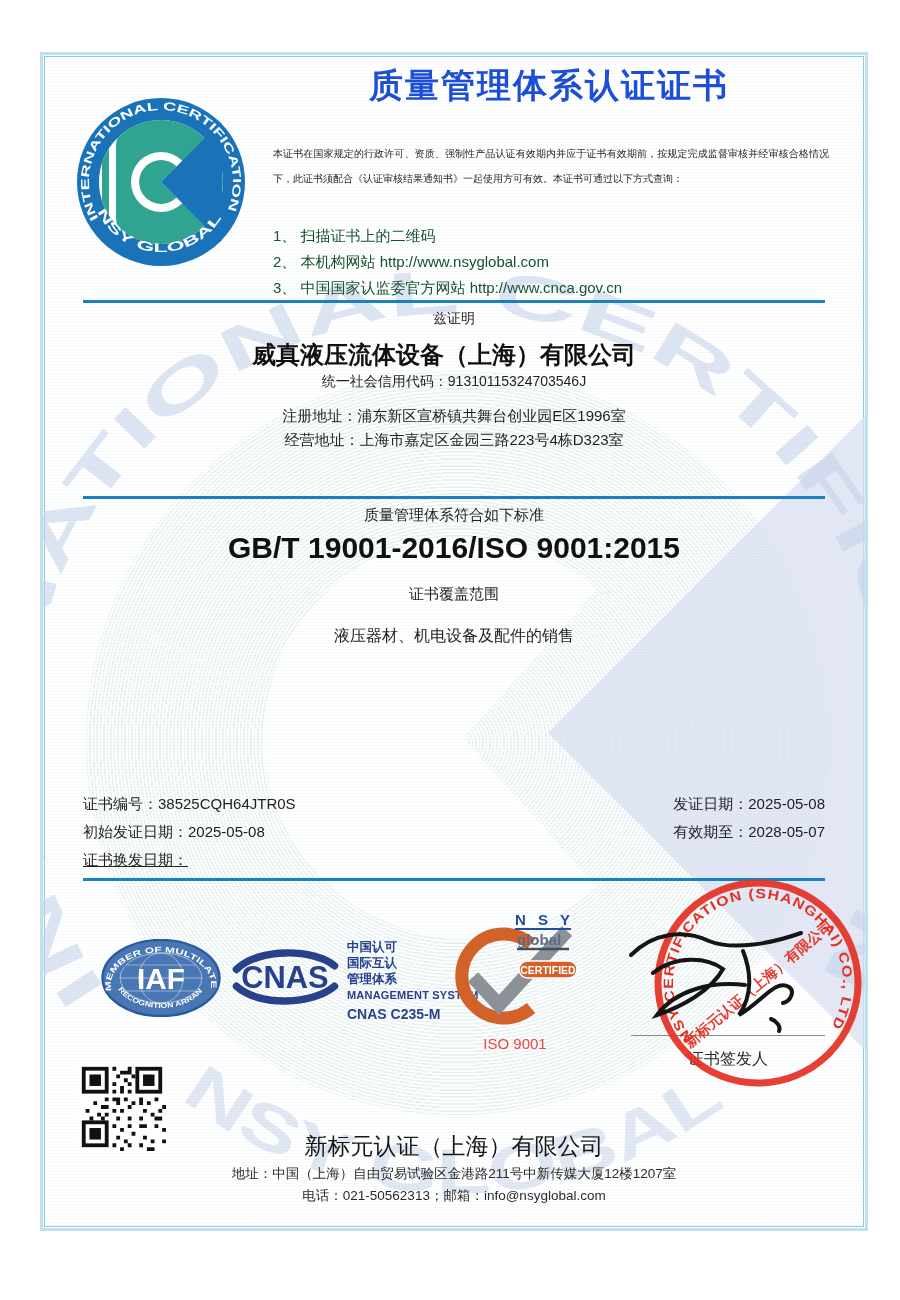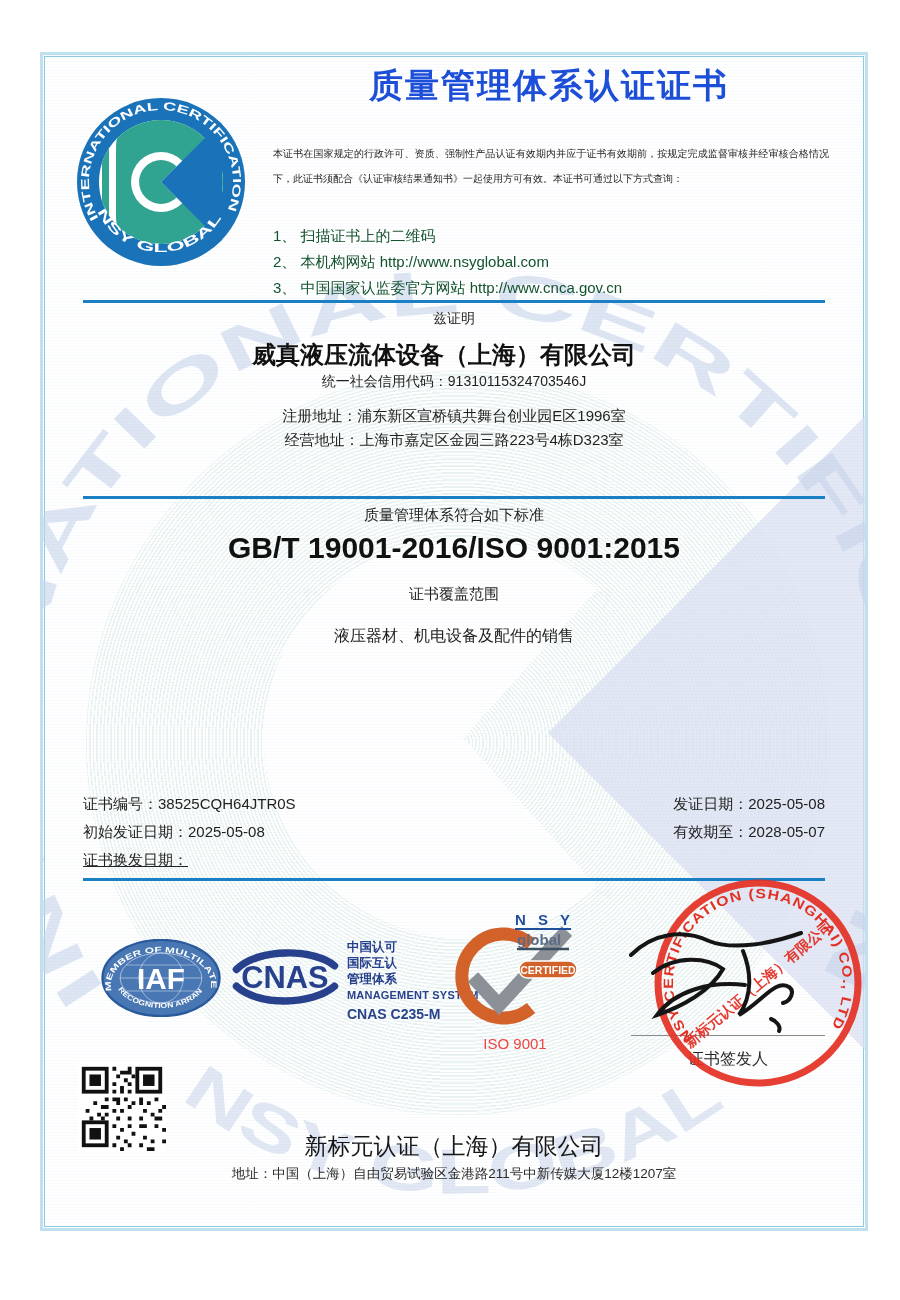--- a/index.html
+++ b/index.html
@@ -219,15 +219,16 @@
                  M36 36h8v4h-8z M40 40h4v4h-4z M48 36h4v4h-4z M52 44h4v4h-4z M36 48h4v4h-4z M44 48h4v4h-4z M56 40h4v4h-4z M40 56h4v4h-4z M52 56h4v4h-4z
                  M24 44h4v4h-4z M16 40h4v4h-4z M8 48h4v4h-4z M20 52h4v4h-4z M12 56h4v4h-4z M24 56h4v4h-4z
                  M64 36h4v8h-4z M72 40h4v4h-4z M80 36h4v4h-4z M88 44h4v4h-4z M68 48h4v4h-4z M76 52h4v4h-4z M84 48h4v4h-4z M64 56h4v4h-4z M80 56h8v4h-8z
                  M36 64h4v4h-4z M44 68h4v4h-4z M52 64h4v4h-4z M40 76h4v4h-4z M48 80h4v4h-4z M56 72h4v4h-4z M36 84h4v4h-4z M52 84h4v4h-4z M44 88h4v4h-4z
                  M64 64h8v4h-8z M80 64h4v4h-4z M88 68h4v4h-4z M68 76h4v4h-4z M76 80h4v4h-4z M88 80h4v4h-4z M64 84h4v4h-4z M72 88h8v4h-8z"></path>
       </g>
     </svg>
 
     <div class="abs fname ctr">新标元认证（上海）有限公司</div>
     <div class="abs faddr ctr">地址：中国（上海）自由贸易试验区金港路211号中新传媒大厦12楼1207室</div>
+    <div class="abs fcontact ctr">电话：021-50562313；邮箱：info@nsyglobal.com</div>
 
   </div>
 </div>
 
 </body></html>

